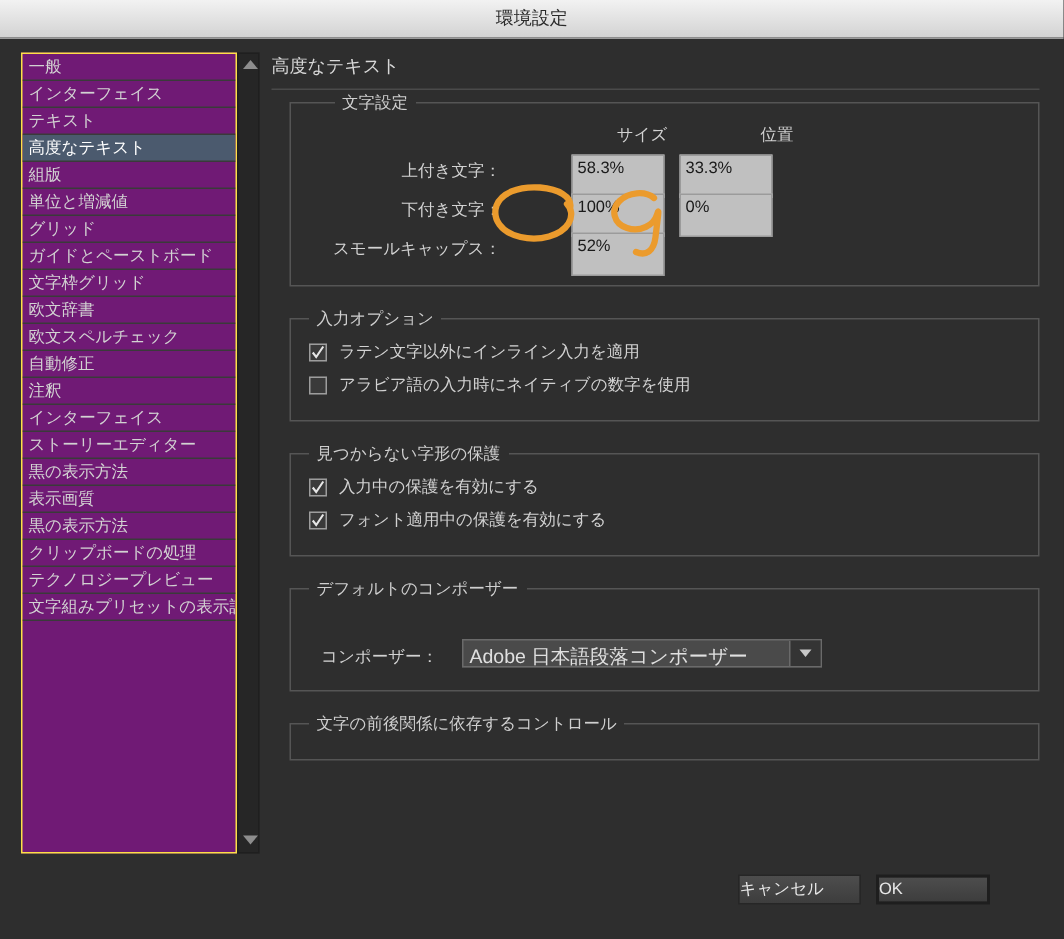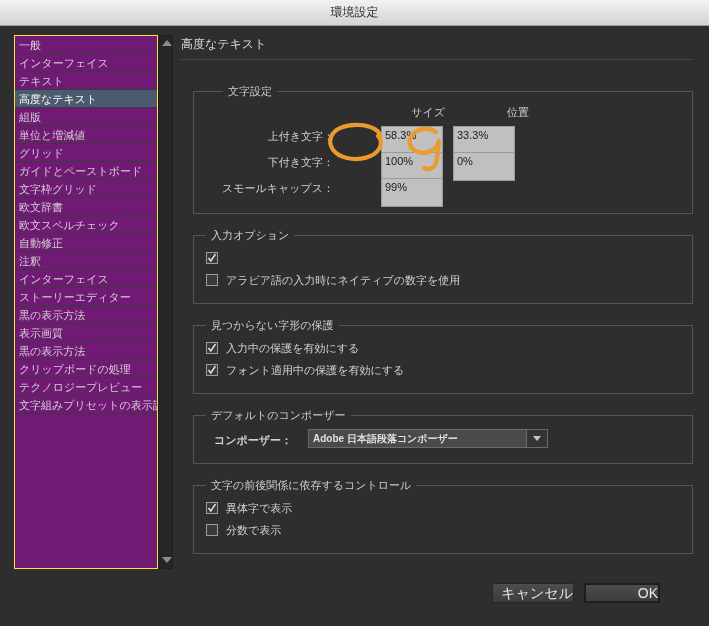--- a/index.html
+++ b/index.html
@@ -189,22 +189,21 @@
   .cb-label {
     font-size: 11px;
     color: #d2d2d2;
     line-height: 18px;
   }
 
   
   .composer-row {
     position: relative;
     height: 24px;
-    margin-top: 0;
-    font-weight: bold;
+    margin-top: 20px;
   }
   .composer-label {
     position: absolute;
     left: 10px;
     top: 4px;
     font-size: 11px;
     color: #d2d2d2;
   }
   .select {
     position: absolute;
@@ -213,21 +212,21 @@
     width: 240px;
     height: 19px;
     background: #4a4a4a;
     border: 1px solid #6a6a6a;
     box-sizing: border-box;
   }
   .select-value {
     position: absolute;
     left: 4px;
     top: 2px;
-    font-size: 10px;
+    font-size: 13px;
     color: #e0e0e0;
     white-space: nowrap;
   }
   .select-btn {
     position: absolute;
     right: 0;
     top: 0;
     width: 20px;
     height: 17px;
     background: #343434;
@@ -246,22 +245,22 @@
     left: 0;
     top: 583px;
     width: 709px;
     height: 30px;
   }
   .btn {
     position: absolute;
     top: 0;
     height: 20px;
     line-height: 19px;
-    text-align: right;
-    font-size: 14px;
+    text-align: left;
+    font-size: 11px;
     color: #e8e8e8;
     background: linear-gradient(to bottom, #4d4d4d 0%, #3d3d3d 100%);
     border: 1px solid #262626;
     box-sizing: border-box;
   }
   .btn.cancel { left: 492px; width: 82px; }
   .btn.ok {
     left: 584px;
     width: 76px;
     border: 2px solid #1e1e1e;
@@ -316,21 +315,21 @@
     </div>
     <div class="sb-arrow down">
       <div class="tri down"></div>
     </div>
   </div>
 
   <div class="panel">
 
     <div class="panel-title">高度なテキスト</div>
 
-    <fieldset class="group" style="margin-top:24px;padding-left:27px;">
+    <fieldset class="group" style="margin-top:1px;padding-left:27px;">
       <legend>文字設定</legend>
 
       <div class="col-heads">
         <div class="col-head size">サイズ</div>
         <div class="col-head pos">位置</div>
       </div>
 
       <div class="field-row">
         <div class="field-label">上付き文字：</div>
         <div class="txtfield c1">58.3%</div>
@@ -338,33 +337,34 @@
       </div>
 
       <div class="field-row">
         <div class="field-label">下付き文字：</div>
         <div class="txtfield c1">100%</div>
         <div class="txtfield c2">0%</div>
       </div>
 
       <div class="field-row">
         <div class="field-label">スモールキャップス：</div>
-        <div class="txtfield c1">99%</div>
+        <div class="txtfield c1">52%</div>
       </div>
     </fieldset>
 
     <fieldset class="group">
       <legend>入力オプション</legend>
       <div id="input-options-rows">
           <div class="cb-row">
             <div class="cb">
               <svg width="10" height="10" viewBox="0 0 10 10">
                 <path d="M1.5 5 L3.8 8 L8.5 1" fill="none" stroke="#e6e6e6" stroke-width="1.4"></path>
               </svg>
             </div>
+            <div class="cb-label">ラテン文字以外にインライン入力を適用</div>
           </div>
           <div class="cb-row">
             <div class="cb"></div>
             <div class="cb-label">アラビア語の入力時にネイティブの数字を使用</div>
           </div>
         </div>
     </fieldset>
 
     <fieldset class="group">
       <legend>見つからない字形の保護</legend>
@@ -396,34 +396,20 @@
           <div class="select-value">Adobe 日本語段落コンポーザー</div>
           <div class="select-btn">
               <div class="tri"></div>
             </div>
         </div>
       </div>
     </fieldset>
 
     <fieldset class="group">
       <legend>文字の前後関係に依存するコントロール</legend>
-      <div id="context-control-rows">
-          <div class="cb-row">
-            <div class="cb">
-              <svg width="10" height="10" viewBox="0 0 10 10">
-                <path d="M1.5 5 L3.8 8 L8.5 1" fill="none" stroke="#e6e6e6" stroke-width="1.4"></path>
-              </svg>
-            </div>
-            <div class="cb-label">異体字で表示</div>
-          </div>
-          <div class="cb-row">
-            <div class="cb"></div>
-            <div class="cb-label">分数で表示</div>
-          </div>
-        </div>
     </fieldset>
 
   </div>
 
   <div class="footer">
     <div class="btn cancel">キャンセル</div>
     <div class="btn ok">OK</div>
   </div>
 
   <svg class="annot" viewBox="0 0 709 626">

